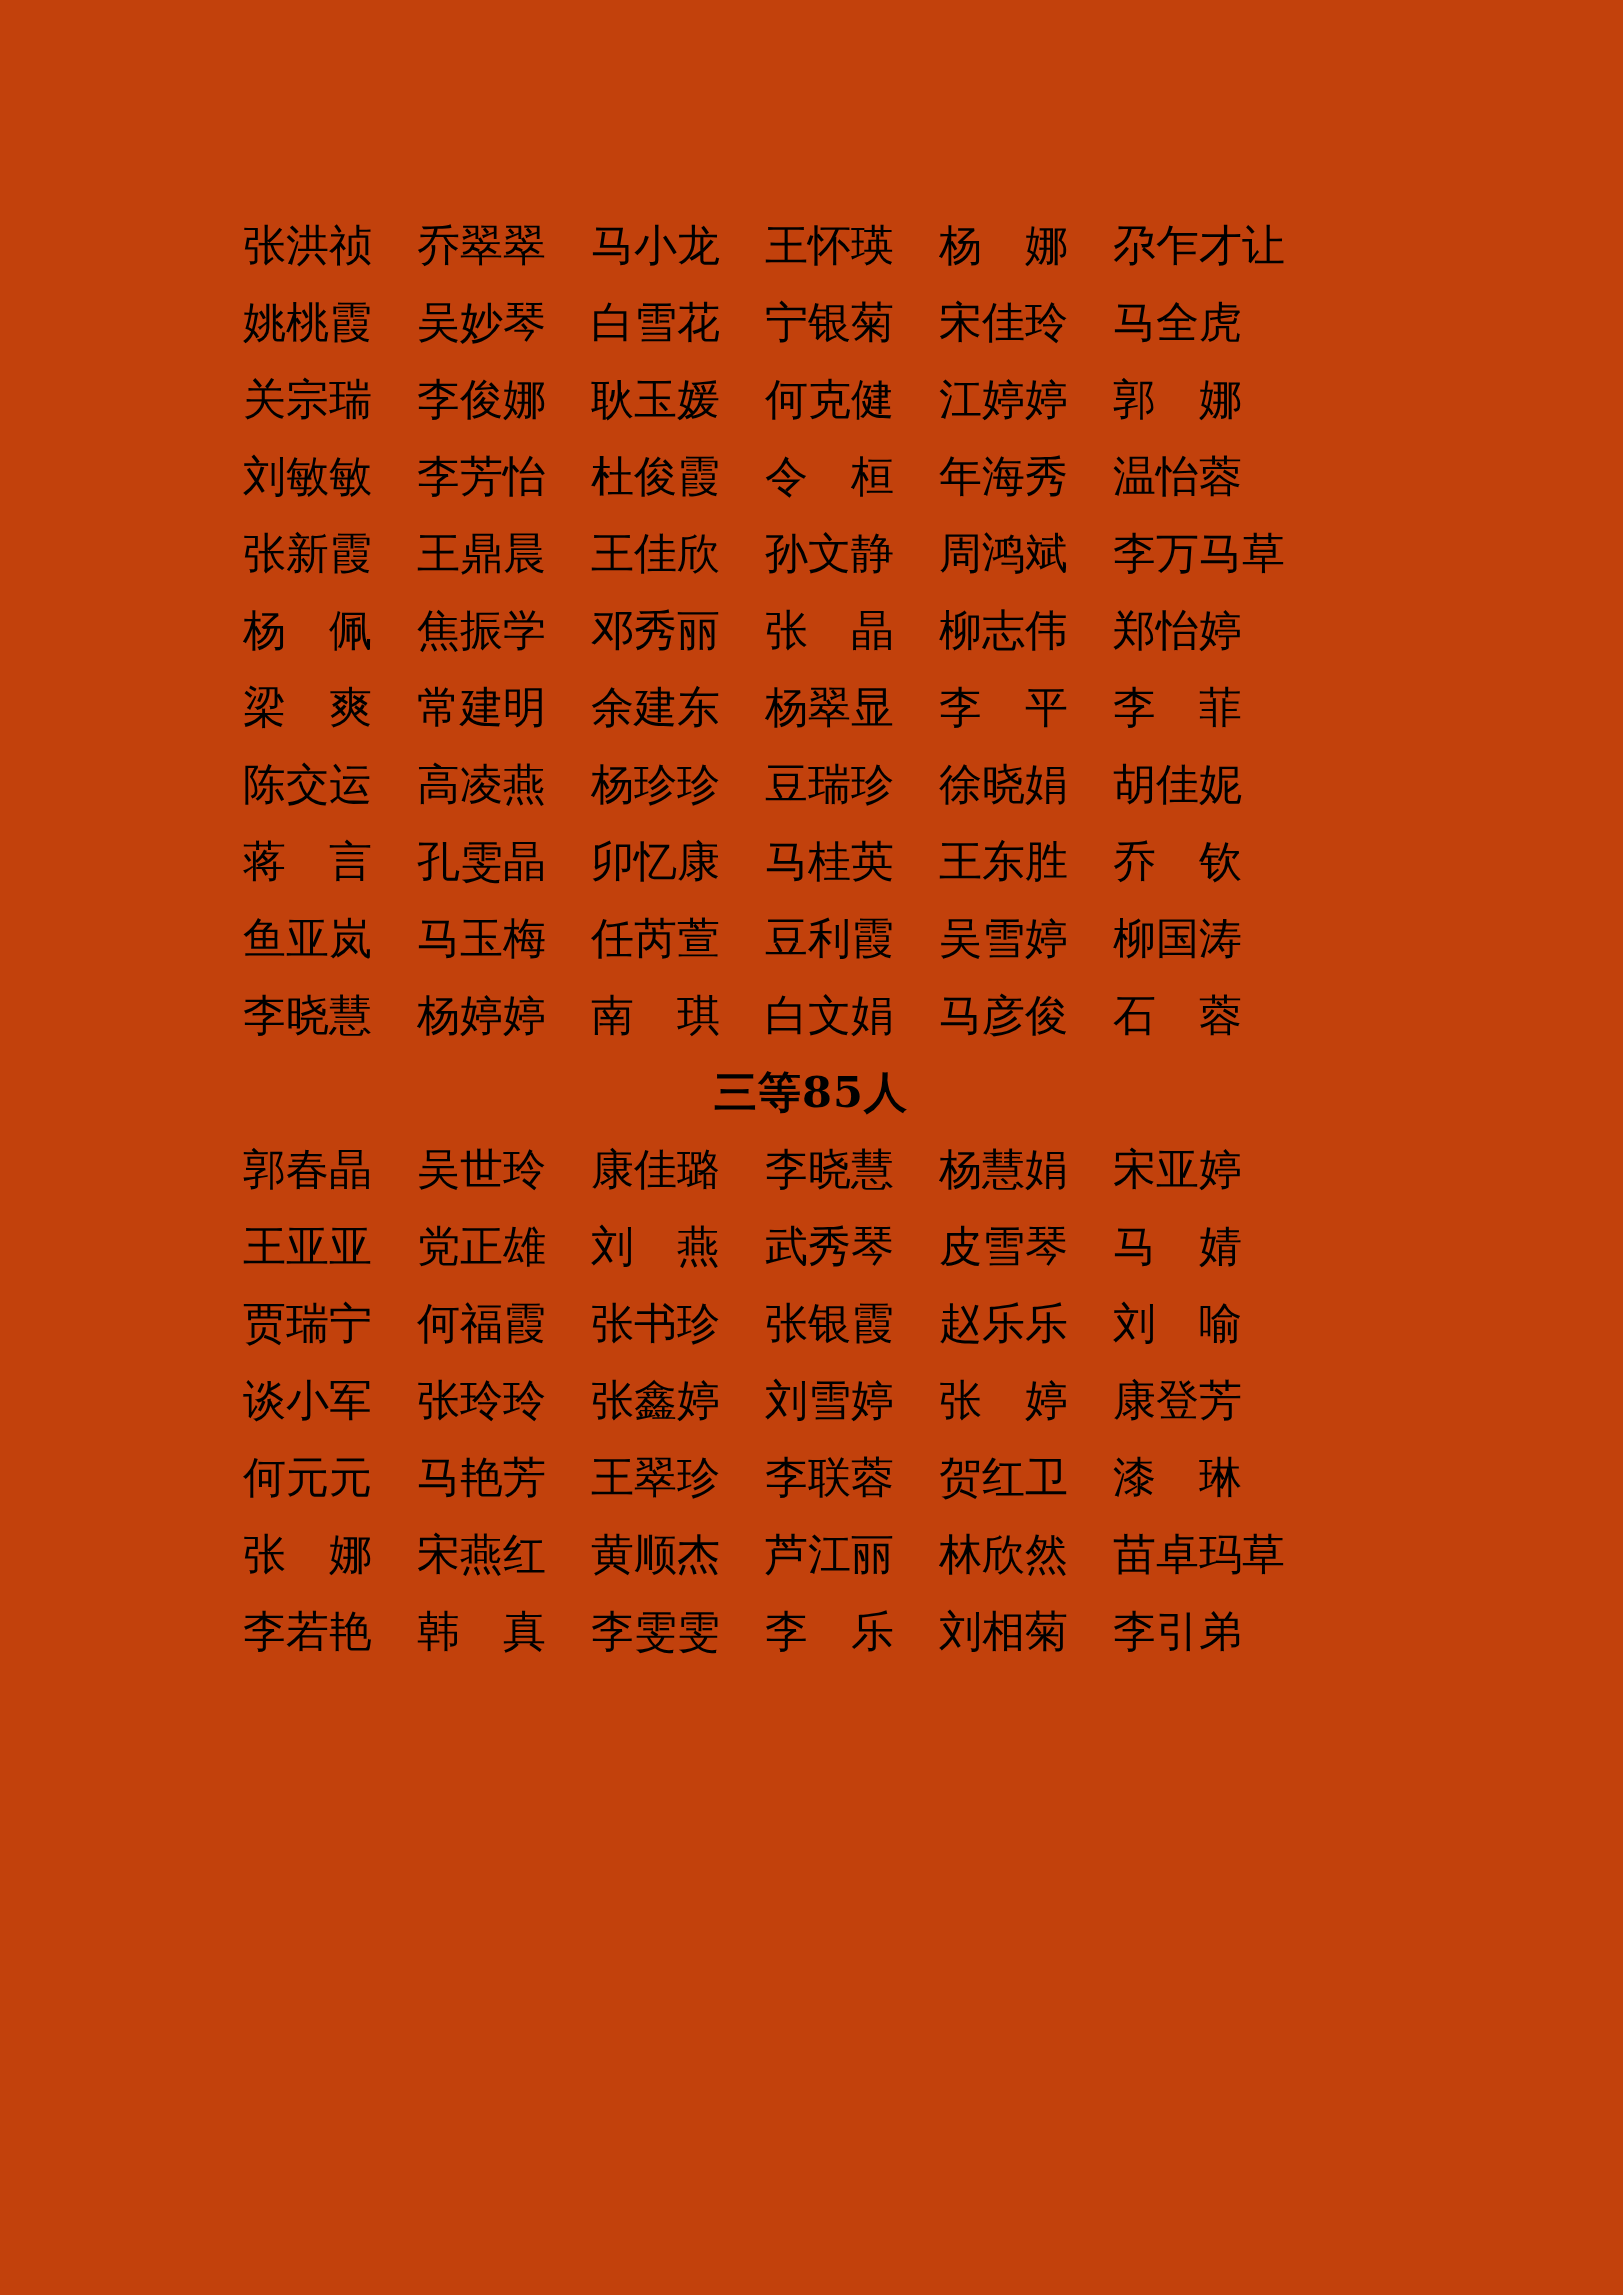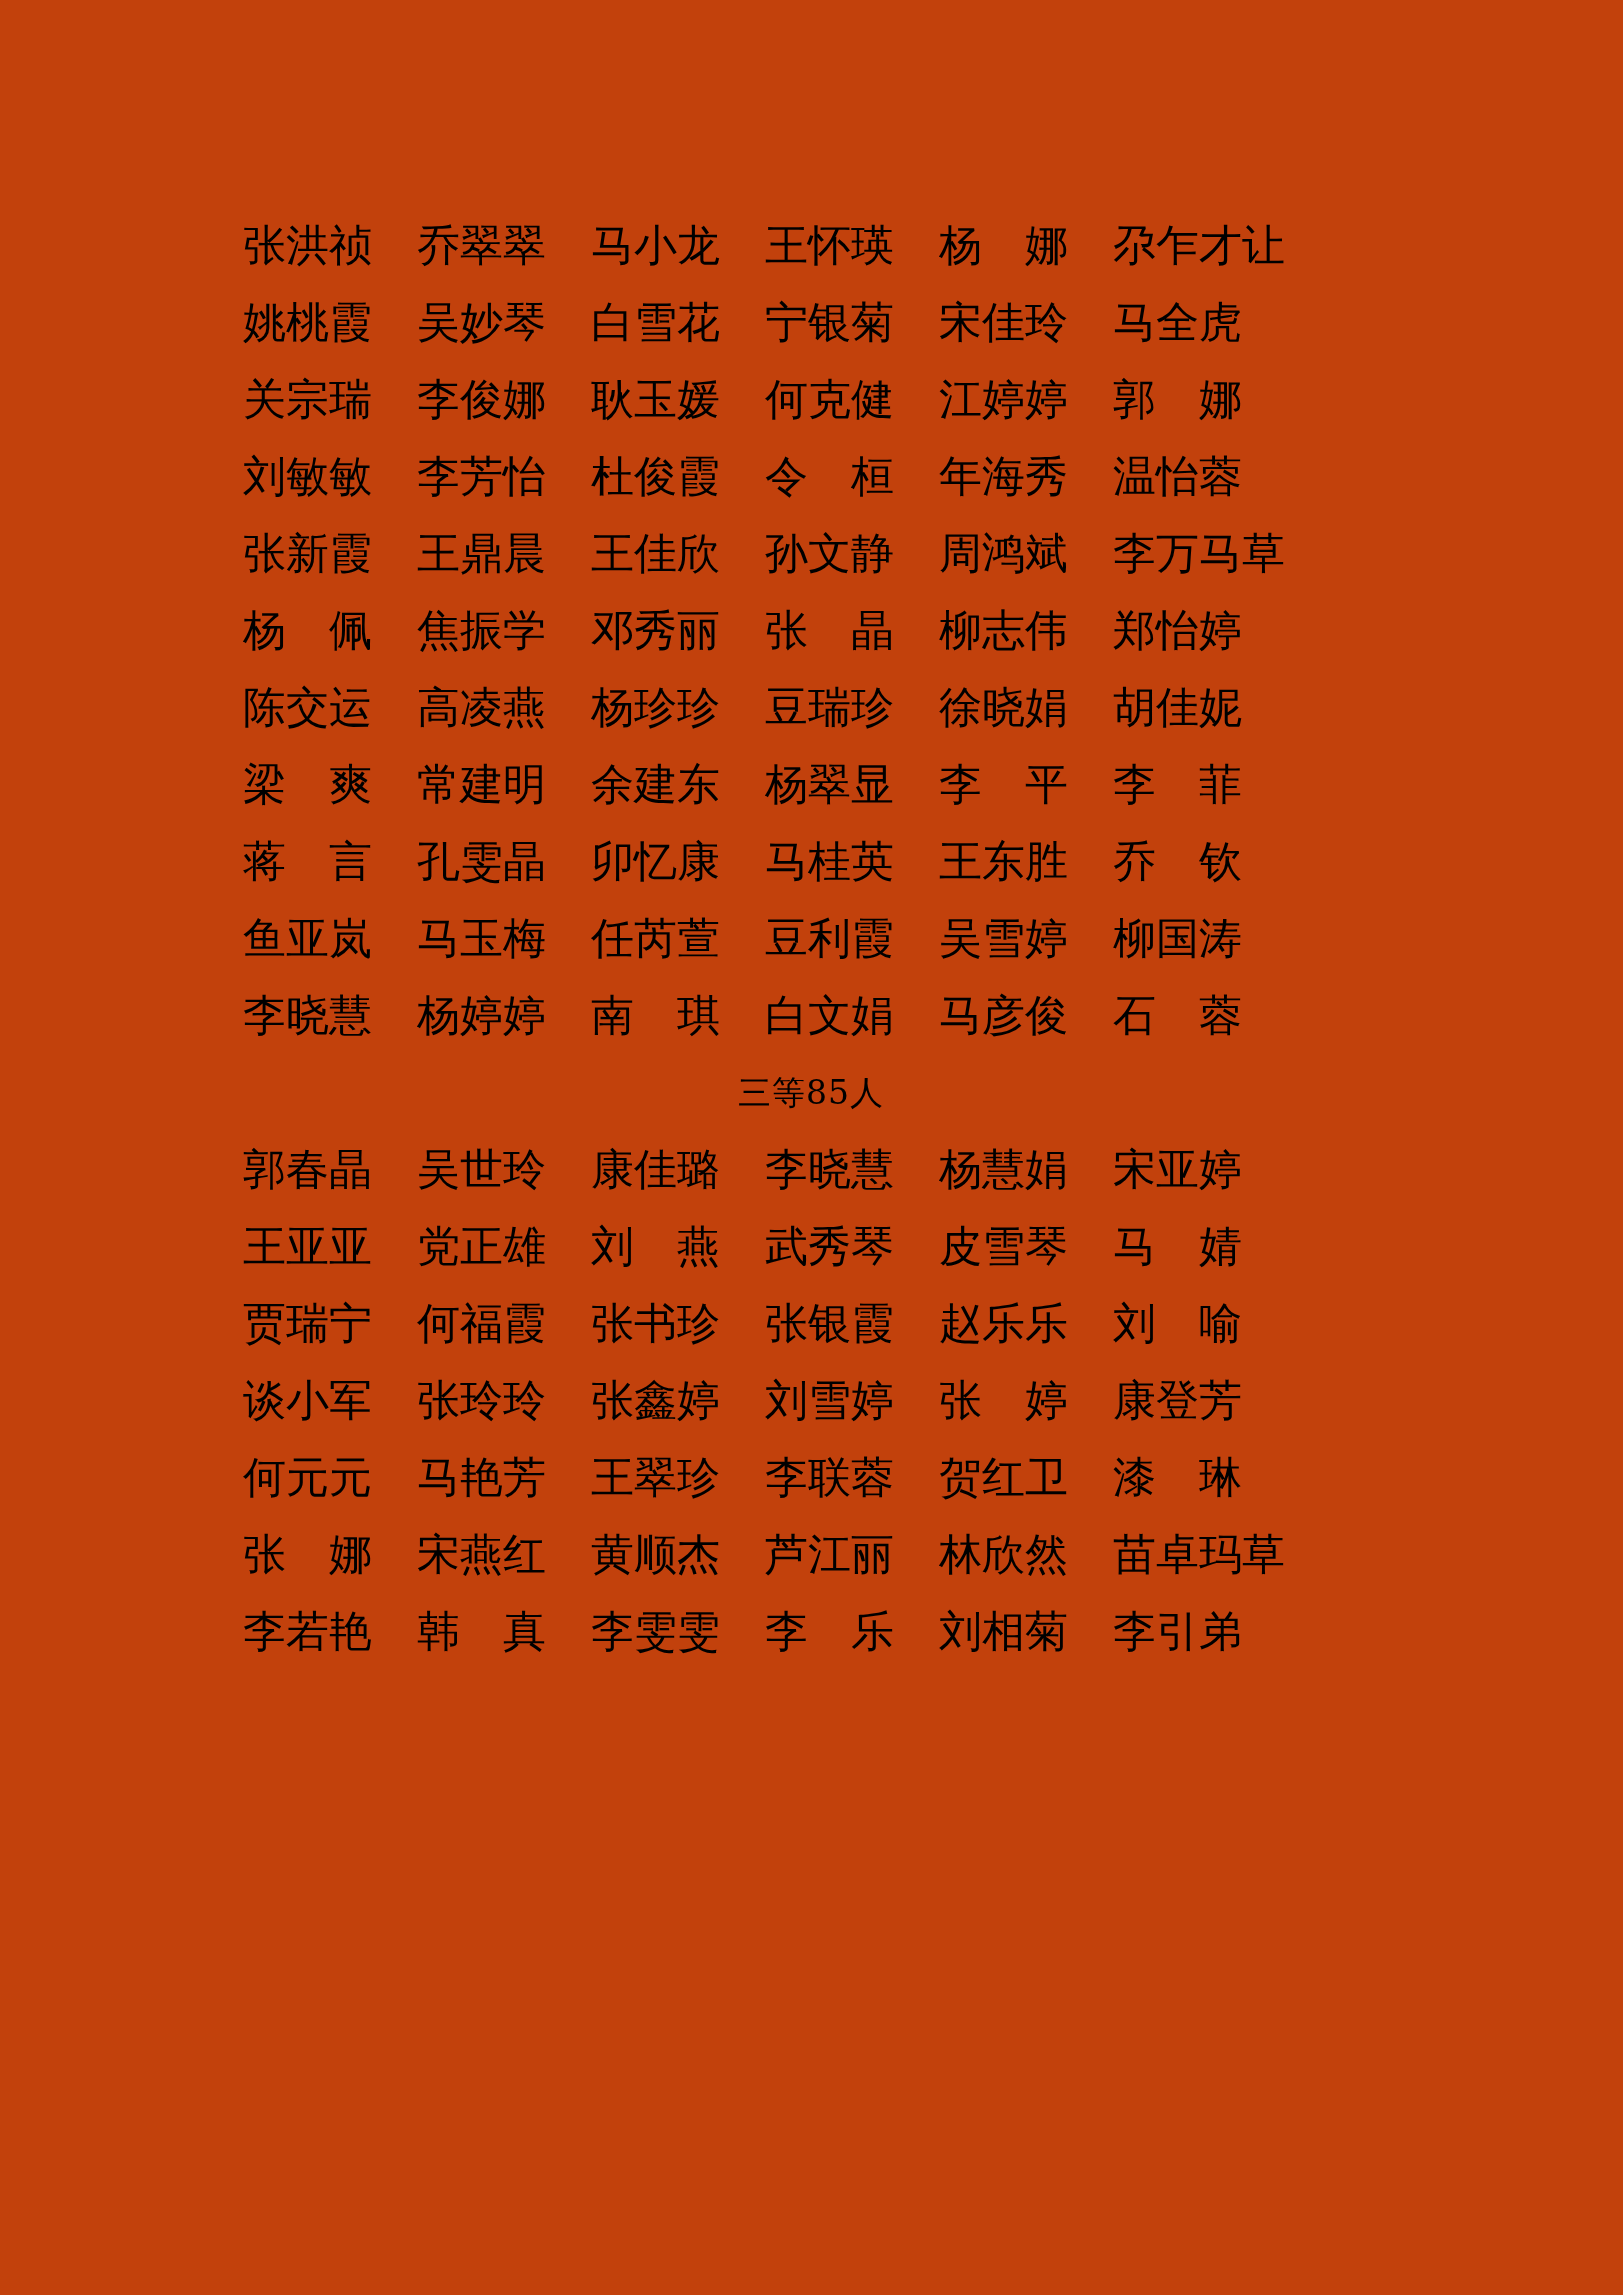--- a/index.html
+++ b/index.html
@@ -45,22 +45,22 @@
   .name-cell:last-child {
     flex: 1 0 auto;
   }
   .heading-line {
     height: 77px;
     display: flex;
     align-items: center;
     justify-content: center;
   }
   .heading-text {
-    font-size: 33px;
-    font-weight: normal;
+    font-size: 43px;
+    font-weight: bold;
     line-height: 1;
     letter-spacing: 1px;
   }
 </style>
 </head>
 <body>
 
 <div class="page">
   <div class="content">
     <div id="grid-top">
@@ -106,36 +106,36 @@
         </div>
         <div class="line">
           <span class="name-cell">杨　佩</span>
           <span class="name-cell">焦振学</span>
           <span class="name-cell">邓秀丽</span>
           <span class="name-cell">张　晶</span>
           <span class="name-cell">柳志伟</span>
           <span class="name-cell">郑怡婷</span>
         </div>
         <div class="line">
+          <span class="name-cell">梁　爽</span>
+          <span class="name-cell">常建明</span>
+          <span class="name-cell">余建东</span>
+          <span class="name-cell">杨翠显</span>
+          <span class="name-cell">李　平</span>
+          <span class="name-cell">李　菲</span>
+        </div>
+        <div class="line">
           <span class="name-cell">陈交运</span>
           <span class="name-cell">高凌燕</span>
           <span class="name-cell">杨珍珍</span>
           <span class="name-cell">豆瑞珍</span>
           <span class="name-cell">徐晓娟</span>
           <span class="name-cell">胡佳妮</span>
         </div>
         <div class="line">
-          <span class="name-cell">梁　爽</span>
-          <span class="name-cell">常建明</span>
-          <span class="name-cell">余建东</span>
-          <span class="name-cell">杨翠显</span>
-          <span class="name-cell">李　平</span>
-          <span class="name-cell">李　菲</span>
-        </div>
-        <div class="line">
           <span class="name-cell">蒋　言</span>
           <span class="name-cell">孔雯晶</span>
           <span class="name-cell">卯忆康</span>
           <span class="name-cell">马桂英</span>
           <span class="name-cell">王东胜</span>
           <span class="name-cell">乔　钦</span>
         </div>
         <div class="line">
           <span class="name-cell">鱼亚岚</span>
           <span class="name-cell">马玉梅</span>

